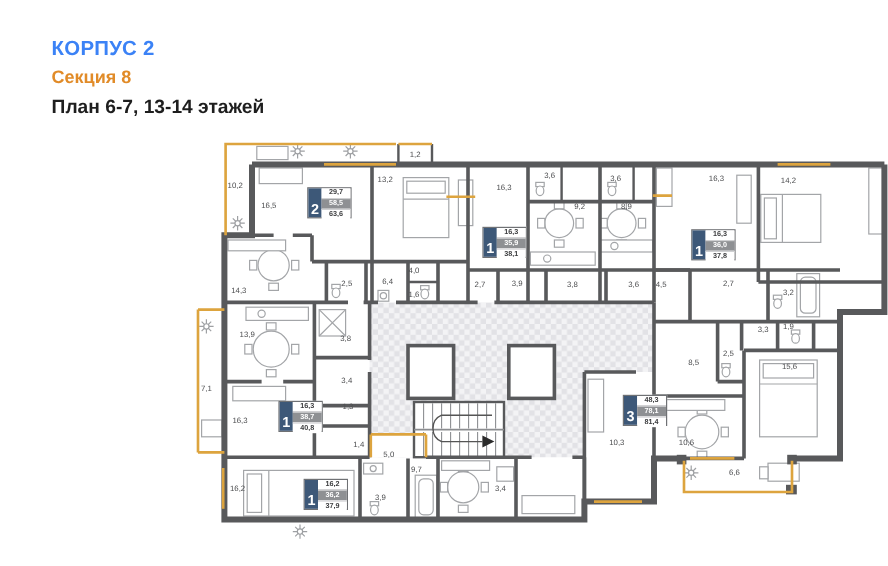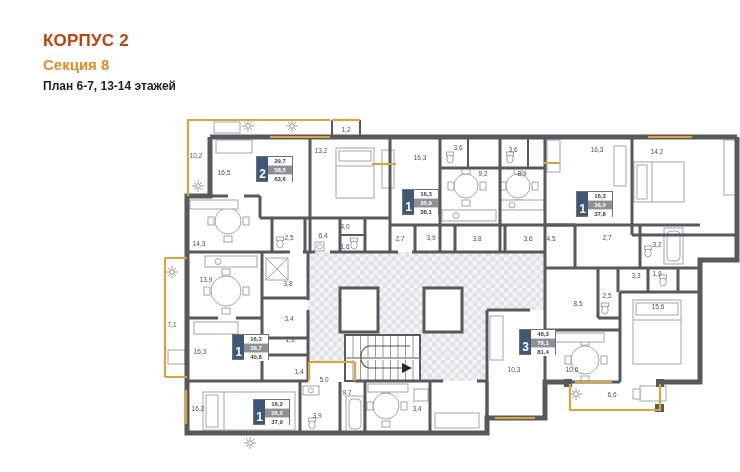--- a/index.html
+++ b/index.html
@@ -1,23 +1,23 @@
 <!DOCTYPE html>
 <html><head>
 <meta charset="utf-8">
 <style>
   html,body{margin:0;padding:0;background:#fff;}
   #stage{position:relative;width:740px;height:472px;background:#fff;overflow:hidden;
          font-family:"Liberation Sans",sans-serif;}
   #plan-svg{position:absolute;left:0;top:0;width:740px;height:472px;}
   
   .title-block{position:absolute;left:43px;top:28px;}
-  .t-building{font-size:17px;font-weight:700;color:#c2410c;letter-spacing:.2px;line-height:1.55;}
+  .t-building{font-size:17px;font-weight:700;color:#3b82f6;letter-spacing:.2px;line-height:1.55;}
   .t-section{font-size:15px;font-weight:700;color:#E18B28;line-height:1.5;}
-  .t-plan{font-size:12px;font-weight:700;color:#1e1e1e;line-height:1.6;}
+  .t-plan{font-size:16px;font-weight:700;color:#1e1e1e;line-height:1.6;}
   
   .room-label{position:absolute;transform:translate(-50%,-50%);font-size:6.5px;
               color:#4d4e50;white-space:nowrap;}
   
   .apt-card{position:absolute;display:flex;width:37px;height:26px;border:1px solid #6f7174;
             background:#fff;box-sizing:border-box;}
   .apt-num{width:11px;background:#3D5878;color:#fff;font-size:12px;font-weight:700;
            display:flex;align-items:flex-end;justify-content:center;line-height:1;padding-bottom:1px;}
   .apt-vals{flex:1;display:flex;flex-direction:column;}
   .apt-vals .v{flex:1;font-size:6px;font-weight:700;color:#3c3d3f;text-align:center;

